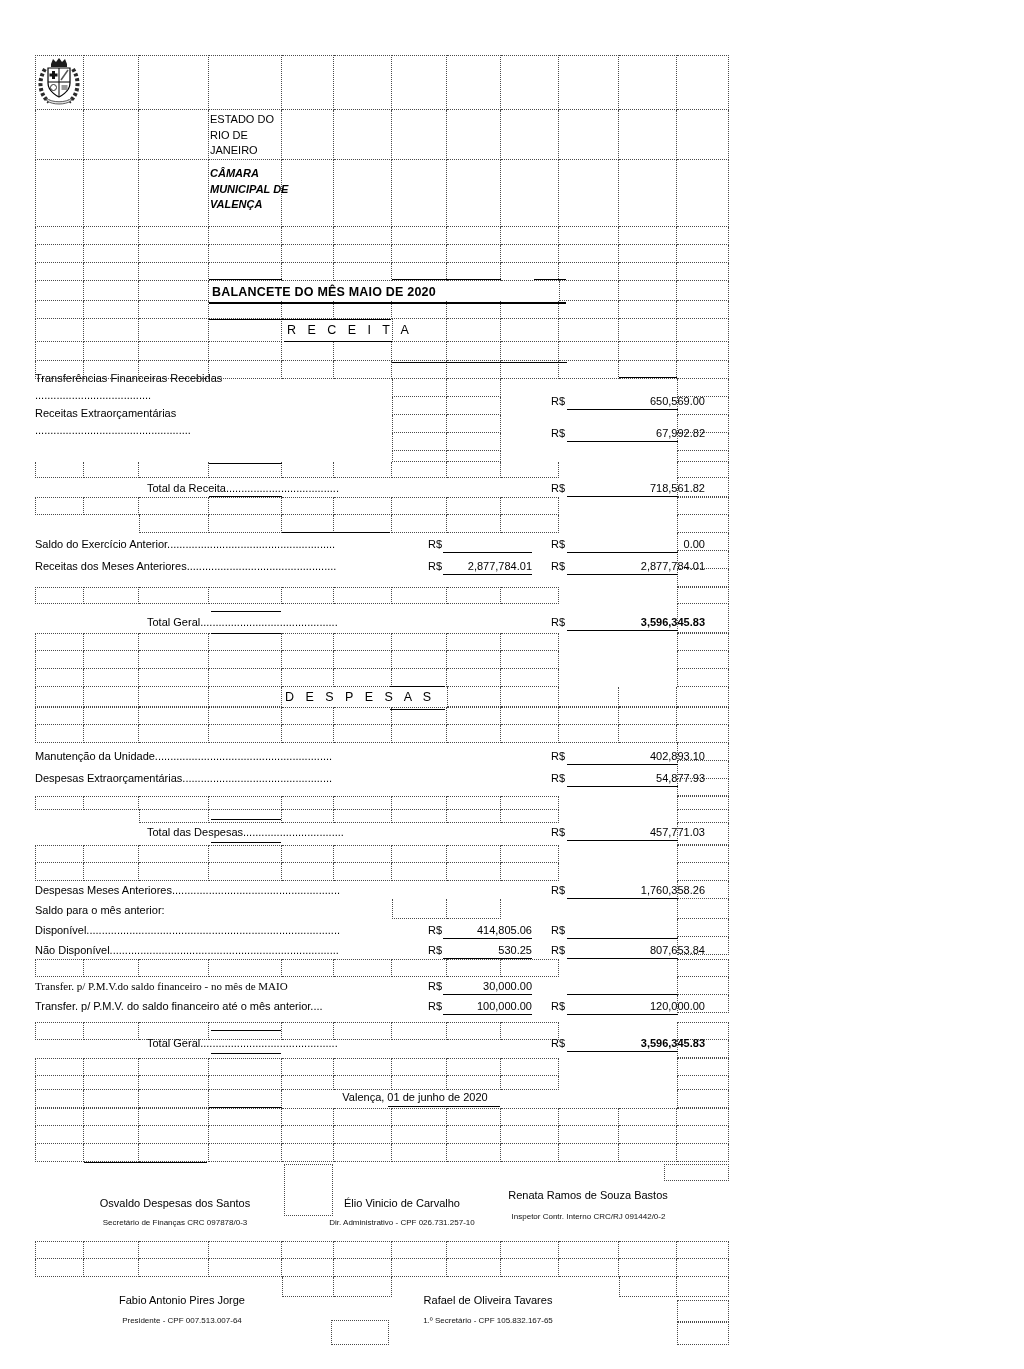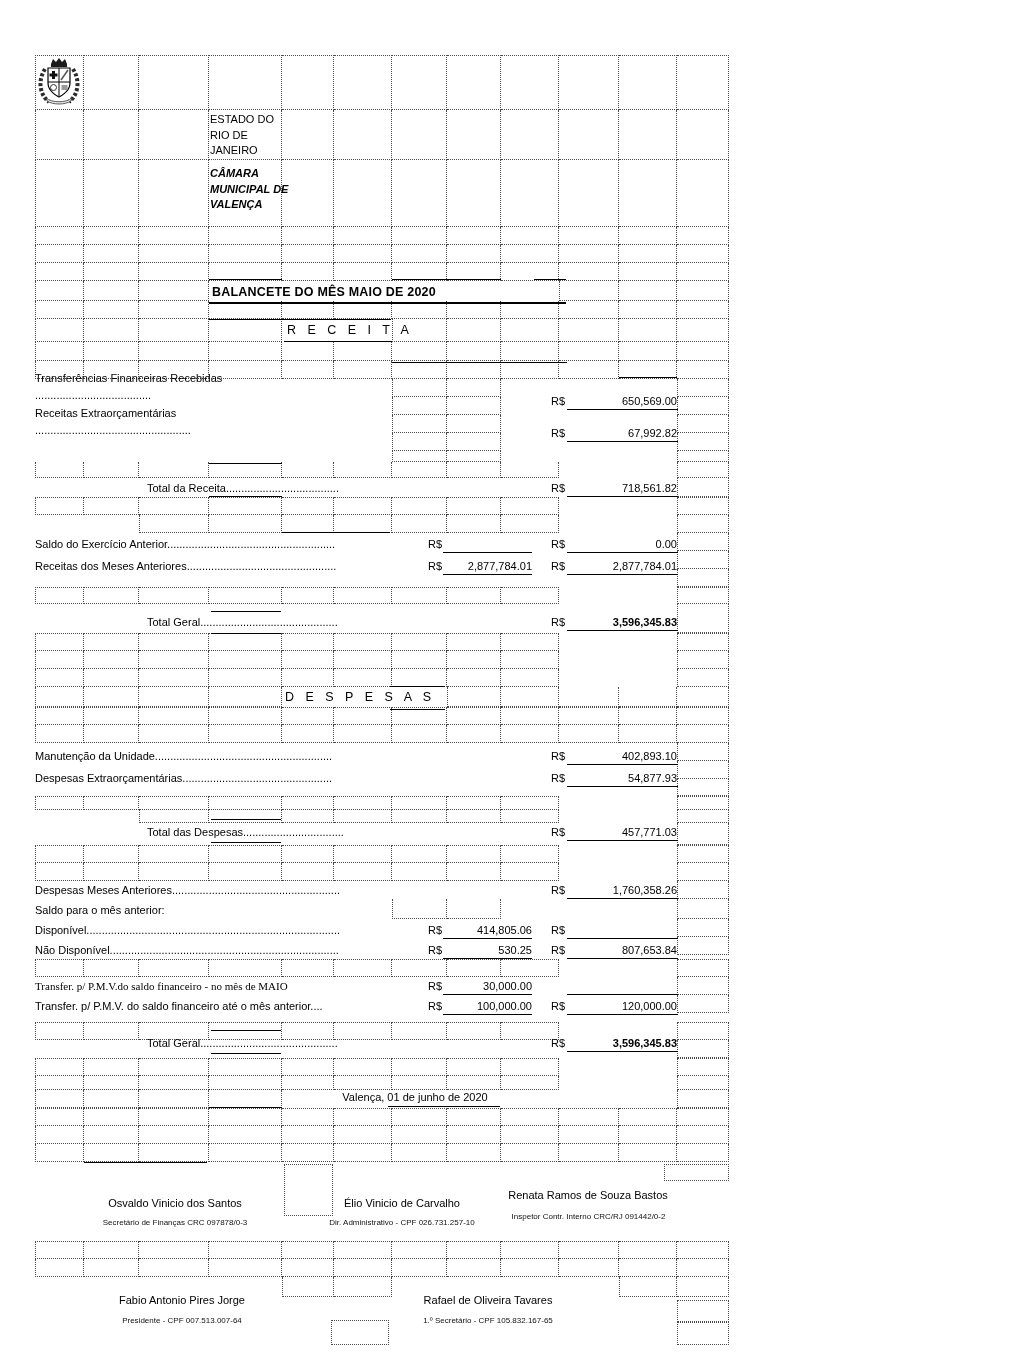--- a/index.html
+++ b/index.html
@@ -4,21 +4,21 @@
 <style>
   html,body{margin:0;padding:0;background:#fff;}
   .page{position:relative;width:1024px;height:1369px;background:#ffffff;
         font-family:"Liberation Sans",sans-serif;color:#000;overflow:hidden;}
   .t{position:absolute;white-space:nowrap;}
   .lb{font-size:11px;line-height:13px;}
   .title{font-size:12.5px;font-weight:bold;letter-spacing:.2px;}
   .sec{font-size:12.5px;letter-spacing:4px;}
   .rs{font-size:11px;line-height:13px;}
   .vI{font-size:11px;line-height:13px;width:92px;text-align:right;}
-  .vO{font-size:11px;line-height:13px;width:114px;text-align:right;}
+  .vO{font-size:11px;line-height:13px;width:114px;text-align:right;padding-left:28px;}
   .bold{font-weight:bold;}
   .hdr{position:absolute;font-size:11px;line-height:15.5px;white-space:normal;}
   .chamber{font-weight:bold;font-style:italic;margin-top:8px;}
   .name{position:absolute;font-size:11px;line-height:15px;text-align:center;white-space:normal;}
   .sigtitle{position:absolute;font-size:8px;line-height:10.5px;text-align:center;white-space:normal;color:#111;}
   .center{text-align:center;}
   .gridcell{position:absolute;border-right:1px dotted #4a4a4a;border-bottom:1px dotted #4a4a4a;box-sizing:border-box;}
   .gc-l{border-left:1px dotted #4a4a4a;}
   .gc-t{border-top:1px dotted #4a4a4a;}
   .rule{position:absolute;background:#000;}
@@ -576,21 +576,21 @@
   <div class="t vI" style="left:440px;top:1000px;">100,000.00</div>
   <div class="t rs" style="left:551px;top:1000px;">R$</div>
   <div class="t vO" style="left:563px;top:1000px;">120,000.00</div>
 
   <div class="t lb" style="left:147px;top:1037px;">Total Geral.............................................</div>
   <div class="t rs" style="left:551px;top:1037px;">R$</div>
   <div class="t vO bold" style="left:563px;top:1037px;">3,596,345.83</div>
 
   <div class="t lb center" style="left:330px;top:1091px;width:170px;">Valença, 01 de junho de 2020</div>
 
-  <div class="name" style="left:75px;top:1196px;width:200px;">Osvaldo Vinicio dos Santos</div>
+  <div class="name" style="left:75px;top:1196px;width:200px;">Osvaldo Despesas dos Santos</div>
   <div class="sigtitle" style="left:75px;top:1218px;width:200px;">Secretário de Finanças CRC 097878/0-3</div>
 
   <div class="name" style="left:302px;top:1196px;width:200px;">Élio Vinicio de Carvalho</div>
   <div class="sigtitle" style="left:302px;top:1218px;width:200px;">Dir. Administrativo - CPF 026.731.257-10</div>
 
   <div class="name" style="left:508px;top:1180px;width:160px;margin-top:8px;">Renata Ramos de Souza Bastos</div>
   <div class="sigtitle" style="left:501px;top:1212px;width:175px;">Inspetor Contr. Interno CRC/RJ 091442/0-2</div>
 
   <div class="name" style="left:82px;top:1293px;width:200px;">Fabio Antonio Pires Jorge</div>
   <div class="sigtitle" style="left:82px;top:1316px;width:200px;">Presidente - CPF 007.513.007-64</div>

